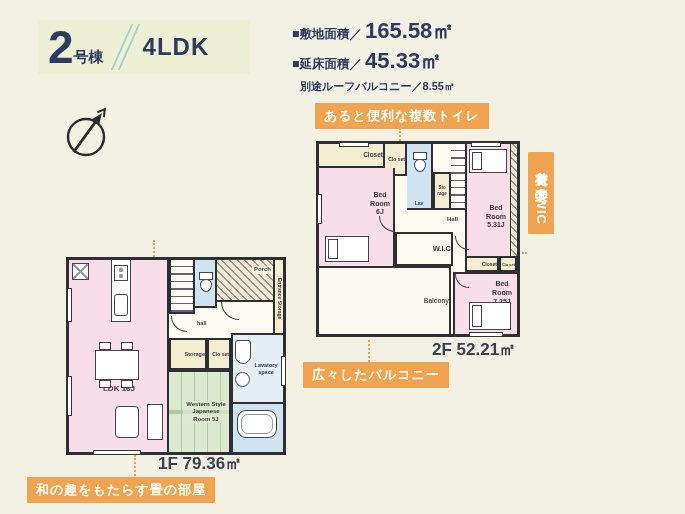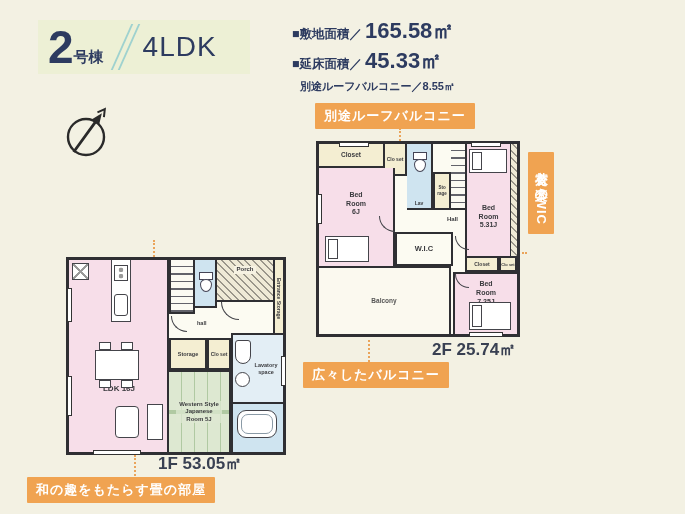--- a/index.html
+++ b/index.html
@@ -6,21 +6,21 @@
   body { font-family:"Liberation Sans","DejaVu Sans",sans-serif; background:#e8e6d8; }
   .canvas { position:relative; width:685px; height:514px; background:var(--background,#f3f1e3); overflow:hidden; }
 
   
   .badge { position:absolute; left:38px; top:20px; width:212px; height:54px;
            background:#edf0d5; display:flex; align-items:center; }
   .badge .num { font-size:46px; font-weight:bold; color:var(--navy,#2d3b60); line-height:1; margin-left:10px; }
   .badge .suffix { font-size:15px; font-weight:bold; color:var(--navy,#2d3b60); margin-top:20px; }
   .badge .slash { width:9px; height:46px; border-left:2px solid #9fd2cf; border-right:2px solid #9fd2cf;
                   transform:skewX(-24deg); margin:0 13px 0 17px; }
-  .badge .type { font-size:28px; font-weight:normal; color:var(--navy,#2d3b60); letter-spacing:1px; }
+  .badge .type { font-size:24px; font-weight:bold; color:var(--navy,#2d3b60); letter-spacing:1px; }
 
   
   .areas { position:absolute; left:292px; top:16px; color:var(--navy,#2d3b60); }
   .area-line { display:flex; align-items:baseline; white-space:nowrap; }
   .area-label { font-size:12.5px; font-weight:bold; }
   .area-value { font-size:22px; font-weight:bold; margin-left:3px; }
   .area-tsubo { font-size:19px; font-weight:bold; }
   .area-note  { font-size:11px; font-weight:bold; margin:3px 0 0 8px; }
 
   .compass { position:absolute; left:52px; top:100px; width:70px; height:70px; }
@@ -28,21 +28,21 @@
   
   .callout { position:absolute; background:var(--accent-orange,#f0a351); color:#fff;
              font-size:13px; font-weight:bold; padding:4px 9px; white-space:nowrap;
              letter-spacing:1px; border-radius:1px; }
   .callout.vert { writing-mode:vertical-rl; padding:9px 4px; }
   .dash-v { position:absolute; width:0; border-left:2px dotted #eaa45a; }
   .dash-h { position:absolute; height:0; border-top:2px dotted #eaa45a; }
 
   
   .plan { position:absolute; background:#fcfbf2; border:3px solid #2f2f33; }
-  .room { position:absolute; display:flex; align-items:center; justify-content:center; }
+  .room { position:absolute; display:flex; align-items:center; justify-content:flex-end; }
   .rlabel { font-weight:bold; color:#3a3a3e; text-align:center; line-height:1.25; word-break:break-word; }
   .pink  { background:var(--room-pink,#f7dee9); }
   .cream { background:var(--room-cream,#f4eed2); }
   .blue  { background:var(--room-blue,#cfe4f0); }
   .white { background:#fcfbf2; }
   .bR { border-right:2px solid #2f2f33; } .bL { border-left:2px solid #2f2f33; }
   .bT { border-top:2px solid #2f2f33; }  .bB { border-bottom:2px solid #2f2f33; }
   .bA { border:2px solid #2f2f33; }
   .stairs { background:repeating-linear-gradient(to bottom,#fbfaf2 0 6px,#62626a 6px 7.4px); }
   .hatch  { background:repeating-linear-gradient(45deg,#efead6 0 4px,#9a968a 4px 5.4px); }
@@ -100,21 +100,21 @@
       </g>
     </svg>
   </div>
 
   <div class="dash-v" style="left:399px;top:128px;height:24px;"></div>
   <div class="dash-v" style="left:153px;top:240px;height:17px;"></div>
   <div class="dash-v" style="left:368px;top:340px;height:22px;"></div>
   <div class="dash-v" style="left:134px;top:455px;height:21px;"></div>
   <div class="dash-h" style="left:511px;top:252px;width:16px;"></div>
 
-  <div class="callout" style="left:315px;top:103px;">別途ルーフバルコニー</div>
+  <div class="callout" style="left:315px;top:103px;">あると便利な複数トイレ</div>
   <div class="callout vert" style="left:528px;top:152px;">衣替え楽々のWIC</div>
   <div class="callout" style="left:27px;top:477px;">和の趣をもたらす畳の部屋</div>
   <div class="callout" style="left:303px;top:362px;">広々したバルコニー</div>
 
   <div class="plan" style="left:316px;top:141px;width:204px;height:196px;">
     <div class="room cream bR bB" style="left:0;top:0;width:66px;height:24px;">
       <span class="rlabel" style="font-size:6.5px;">Closet</span>
     </div>
     <div class="room cream bR bB" style="left:66px;top:0;width:22px;height:32px;">
       <span class="rlabel" style="font-size:5px;">Clo set</span>
@@ -154,21 +154,21 @@
       <span class="rlabel" style="font-size:6.5px;color:#555;">Balcony</span>
     </div>
     <div class="arc" style="left:60px;top:72px;width:16px;height:16px;"></div>
     <div class="arc" style="left:136px;top:92px;width:14px;height:14px;"></div>
     <div class="arc" style="left:136px;top:130px;width:14px;height:14px;"></div>
     <div class="winh" style="left:20px;top:-2.5px;width:30px;"></div>
     <div class="winh" style="left:152px;top:-2.5px;width:30px;"></div>
     <div class="winv" style="left:-2.5px;top:50px;height:30px;"></div>
     <div class="winh" style="left:150px;bottom:-2.5px;width:34px;"></div>
   </div>
-  <div class="floor-label" style="left:432px;top:338px;">2F 25.74㎡</div>
+  <div class="floor-label" style="left:432px;top:338px;">2F 52.21㎡</div>
 
   <div class="plan" style="left:66px;top:257px;width:220px;height:198px;">
     <div class="room pink bR" style="left:0;top:0;width:100px;height:192px;"></div>
     <span class="rlabel" style="position:absolute;left:32px;top:124px;width:36px;font-size:8px;">LDK 16J</span>
     <div class="furn" style="left:42px;top:0;width:20px;height:62px;border-top:none;"></div>
     <div class="furn" style="left:45px;top:5px;width:14px;height:16px;border-width:1px;background:radial-gradient(circle at 50% 28%,#999 2px,transparent 2.6px),radial-gradient(circle at 50% 72%,#999 2px,transparent 2.6px),#fff;"></div>
     <div class="furn" style="left:45px;top:34px;width:14px;height:22px;border-width:1px;border-radius:3px;"></div>
     <div class="furn" style="left:3px;top:3px;width:17px;height:17px;border-width:1px;background:linear-gradient(45deg,transparent 45%,#999 45% 55%,transparent 55%),linear-gradient(-45deg,transparent 45%,#999 45% 55%,transparent 55%),#fff;"></div>
     <div class="furn" style="left:26px;top:90px;width:44px;height:30px;"></div>
     <div class="furn" style="left:30px;top:82px;width:12px;height:8px;border-width:1px;"></div>
@@ -203,15 +203,15 @@
     <div class="tub" style="left:168px;top:150px;width:40px;height:28px;"></div>
     <div class="room tatami bT bR" style="left:100px;top:110px;width:62px;height:82px;">
       <span class="rlabel" style="font-size:6px;width:46px;background:rgba(221,232,209,.75);">Western Style Japanese Room 5J</span>
     </div>
     <div class="arc" style="left:102px;top:56px;width:16px;height:16px;"></div>
     <div class="winv" style="left:-2.5px;top:28px;height:34px;"></div>
     <div class="winv" style="left:-2.5px;top:116px;height:40px;"></div>
     <div class="winh" style="left:24px;bottom:-2.5px;width:48px;"></div>
     <div class="winv" style="right:-2.5px;top:96px;height:30px;"></div>
   </div>
-  <div class="floor-label" style="left:158px;top:452px;">1F 53.05㎡</div>
+  <div class="floor-label" style="left:158px;top:452px;">1F 79.36㎡</div>
 
 </div>
 
 </body></html>

